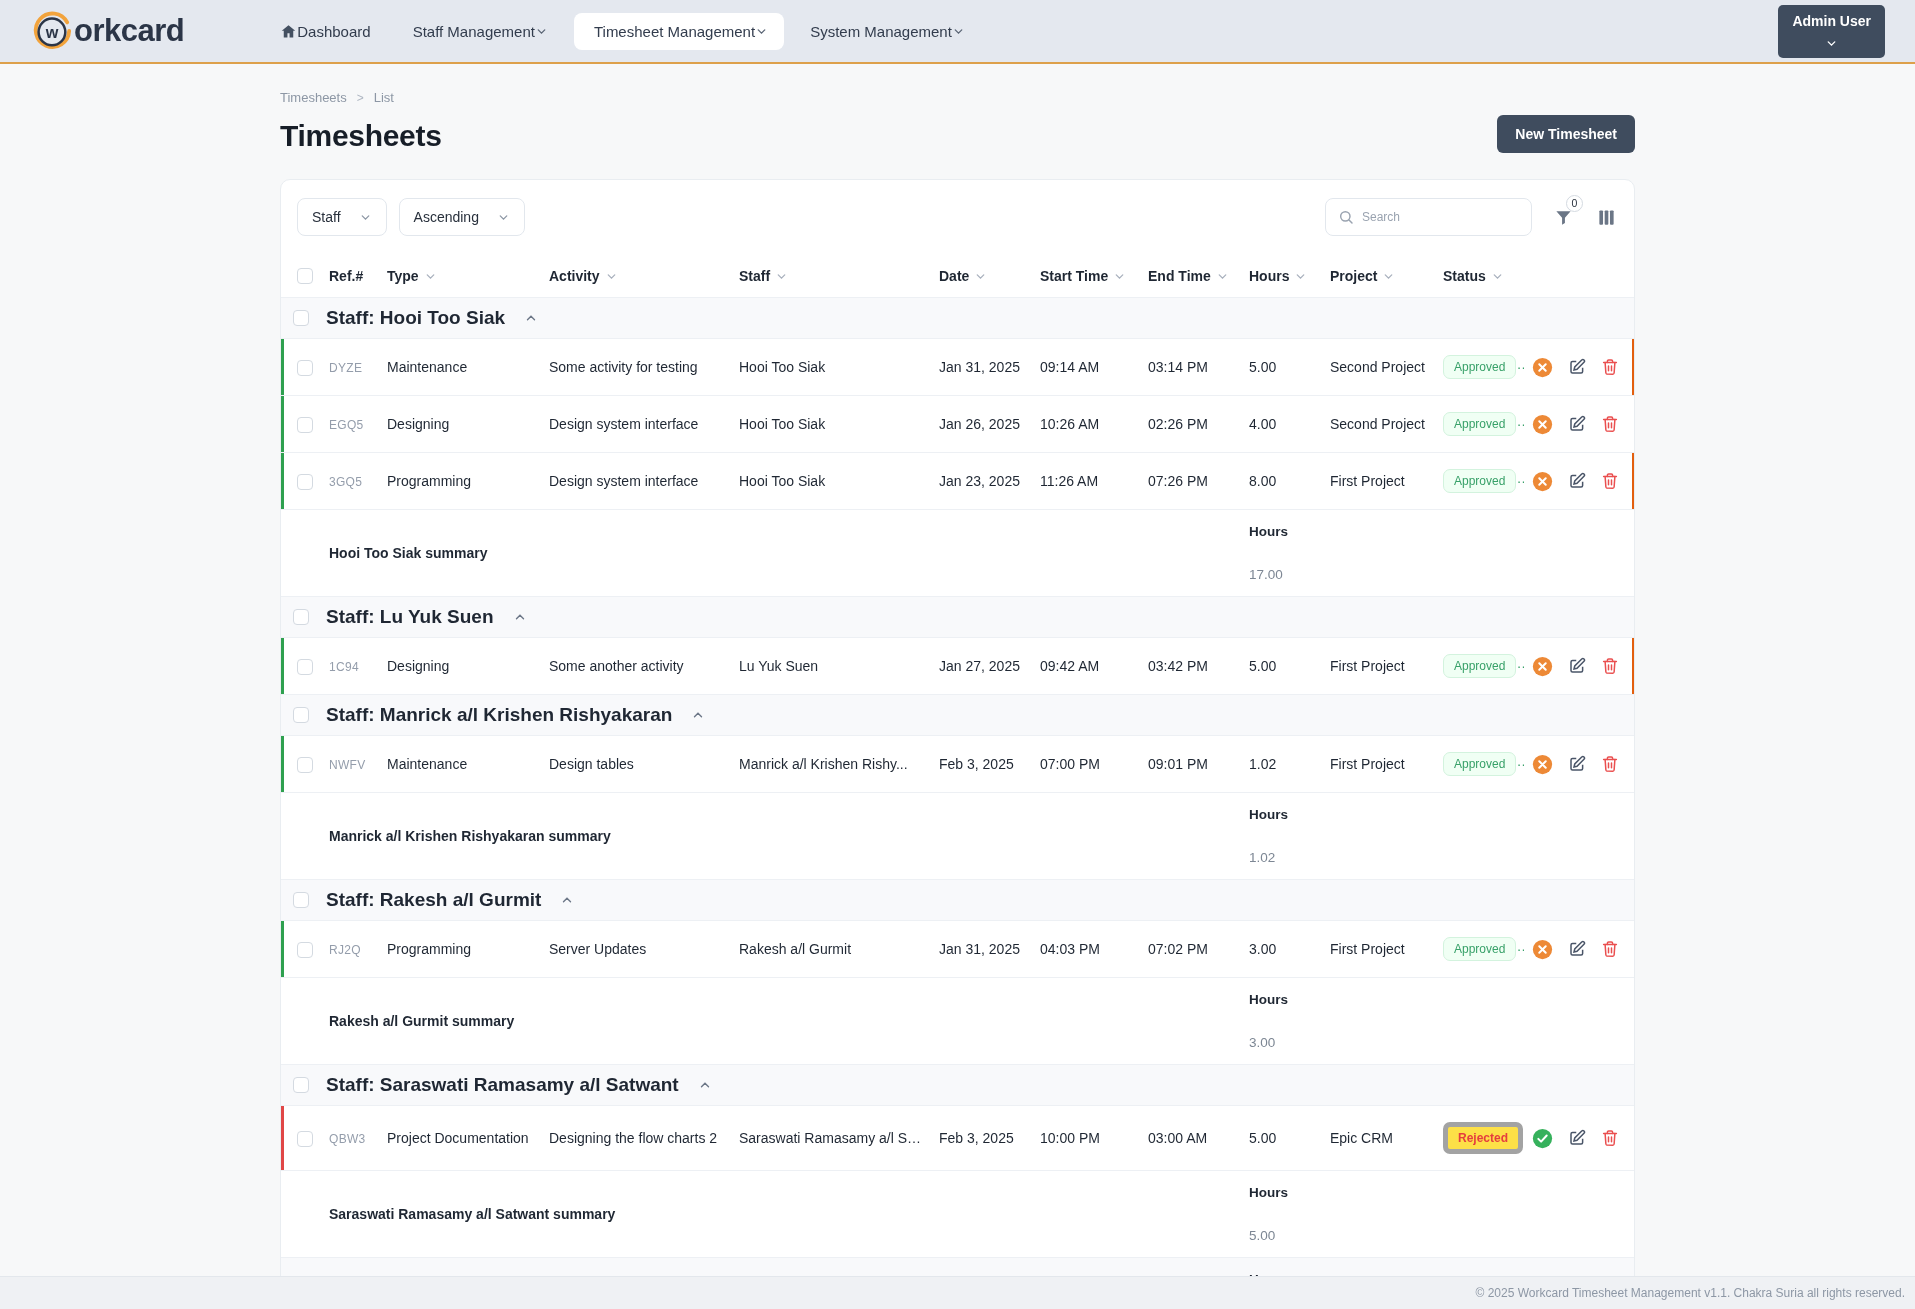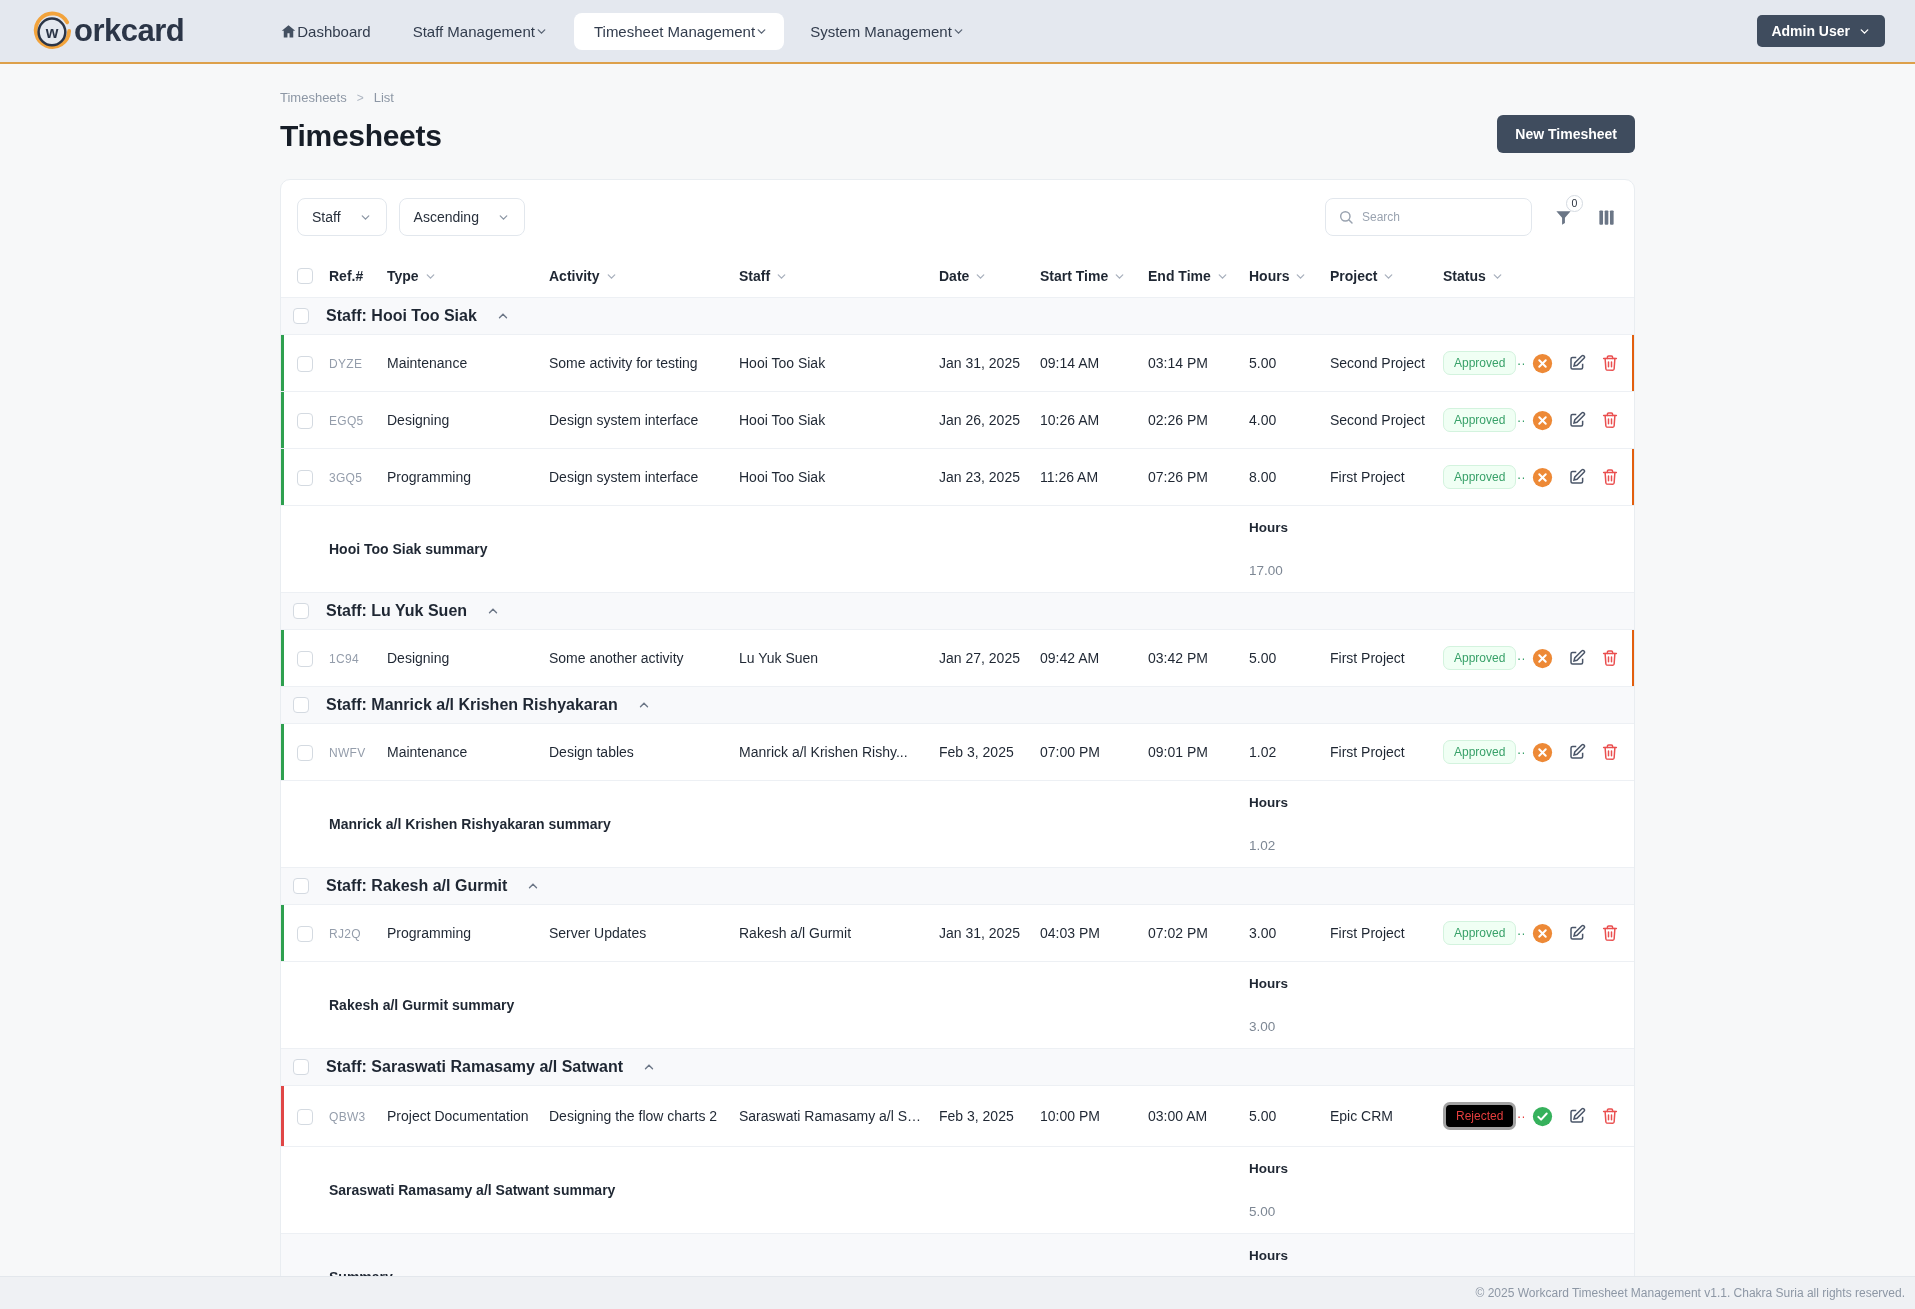--- a/index.html
+++ b/index.html
@@ -31,20 +31,21 @@
   }
   .nav-item.active { background: #ffffff; padding-left: 20px; }
   .nav-item svg { flex: 0 0 auto; }
   .user-btn {
     margin-left: auto;
     background: #3f4c5e; color: #fff;
     border: none; border-radius: 5px;
     font-family: inherit; font-size: 14px; font-weight: 700;
     padding: 8px 14px; display: flex; align-items: center; gap: 8px;
     cursor: pointer;
+    flex-direction: column;
   }
 
   
   .page { width: 1355px; margin: 0 auto; padding-top: 26px; }
   .breadcrumb { display: flex; align-items: center; gap: 10px; font-size: 13px; color: #8d97a5; }
   .breadcrumb .crumb { cursor: pointer; }
   .breadcrumb .sep { color: #aeb6c2; font-size: 12px; }
   .title-row { display: flex; align-items: flex-end; justify-content: space-between; margin-top: 10px; }
   .page-title { font-size: 30px; font-weight: 700; color: #171e28; letter-spacing: -0.3px; }
   .primary-btn {
@@ -95,40 +96,40 @@
   thead th .sort-chip { display: inline-flex; vertical-align: -2px; margin-left: 5px; }
   td { font-size: 14px; color: #1f2733; padding: 16px 8px; border-bottom: 1px solid #edf0f4; white-space: nowrap; overflow: hidden; text-overflow: ellipsis; }
   .cb-cell { text-align: center; padding-left: 12px; padding-right: 4px; }
   input[type="checkbox"] {
     appearance: none; width: 16px; height: 16px;
     border: 1.5px solid #d4dae1; border-radius: 4px; background: #fff;
     cursor: pointer; vertical-align: middle;
   }
   .group-row td { background: #f8f9fb; padding: 9px 8px 9px 0; }
   .group-inner { display: flex; align-items: center; gap: 17px; padding-left: 12px; }
-  .group-label { font-size: 16px; font-weight: 700; color: #1f2733; }
+  .group-label { font-size: 19px; font-weight: 700; color: #1f2733; }
   .chev-btn { background: none; border: none; cursor: pointer; display: flex; padding: 2px; }
   .ref-code { font-size: 12px; color: #949dab; letter-spacing: 0.3px; }
   .data-row .first-cell { position: relative; }
   .data-row .first-cell::before {
     content: ""; position: absolute; left: 0; top: 0; bottom: 0; width: 3px;
   }
   .data-row.approved .first-cell::before { background: #2ea04f; }
   .data-row.rejected .first-cell::before { background: #e04646; }
   .data-row .last-cell { position: relative; }
   .data-row.flagged .last-cell::after {
     content: ""; position: absolute; right: 0; top: 0; bottom: 0; width: 4px;
     background: #e35f0e;
   }
   .badge {
     display: inline-block; font-size: 12px; font-weight: 500;
     padding: 4px 10px; border-radius: 7px;
   }
   .badge.approved { color: #38a169; background: #f0fff4; border: 1px solid #d3f3de; }
-  .badge.rejected { color: #e53e3e; background: #000000; border: 3px solid #a3a3a3; }
+  .badge.rejected { color: #e53e3e; background: #fde047; border: 5px solid #a3a3a3; font-weight: bold; }
   .actions-cell { padding-top: 12px; padding-bottom: 12px; }
   .actions-inner { display: flex; align-items: center; gap: 15px; }
   .action-btn { background: none; border: none; cursor: pointer; padding: 0; display: flex; align-items: center; }
   .summary-label { font-size: 14px; font-weight: 700; color: #1f2733; }
   .summary-hours .h-label { font-size: 13.5px; font-weight: 700; color: #1f2733; margin-bottom: 6px; }
   .summary-hours .h-value { font-size: 13.5px; color: #7d8794; margin-top: 28px; }
   .summary-row td { padding-top: 14px; padding-bottom: 14px; }
   .total-row td { background: #f8f9fb; padding-top: 14px; padding-bottom: 14px; }
 
   

